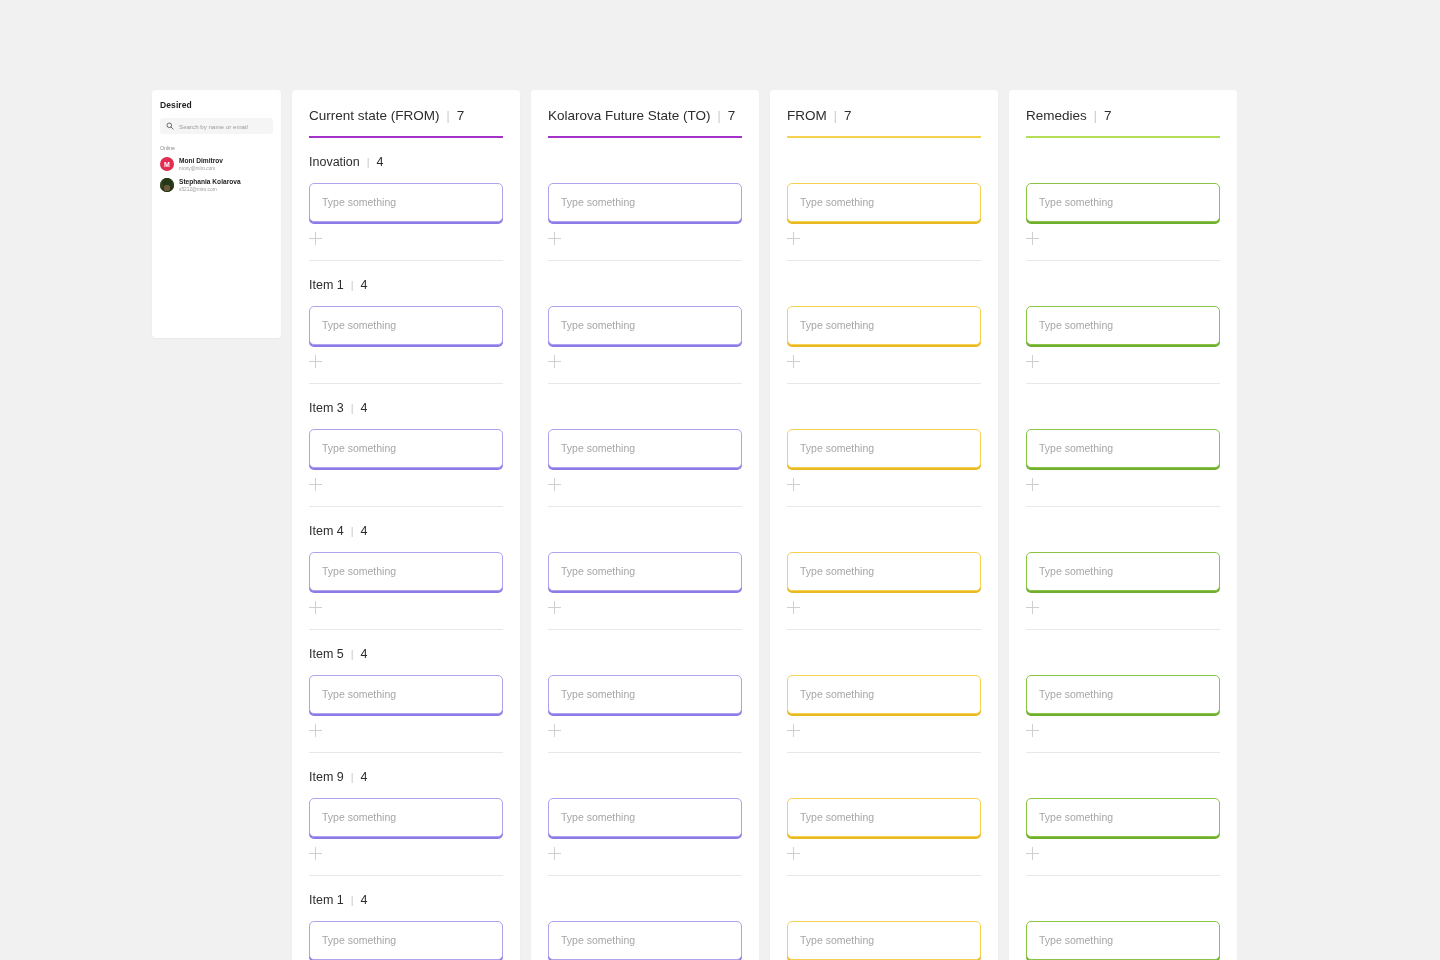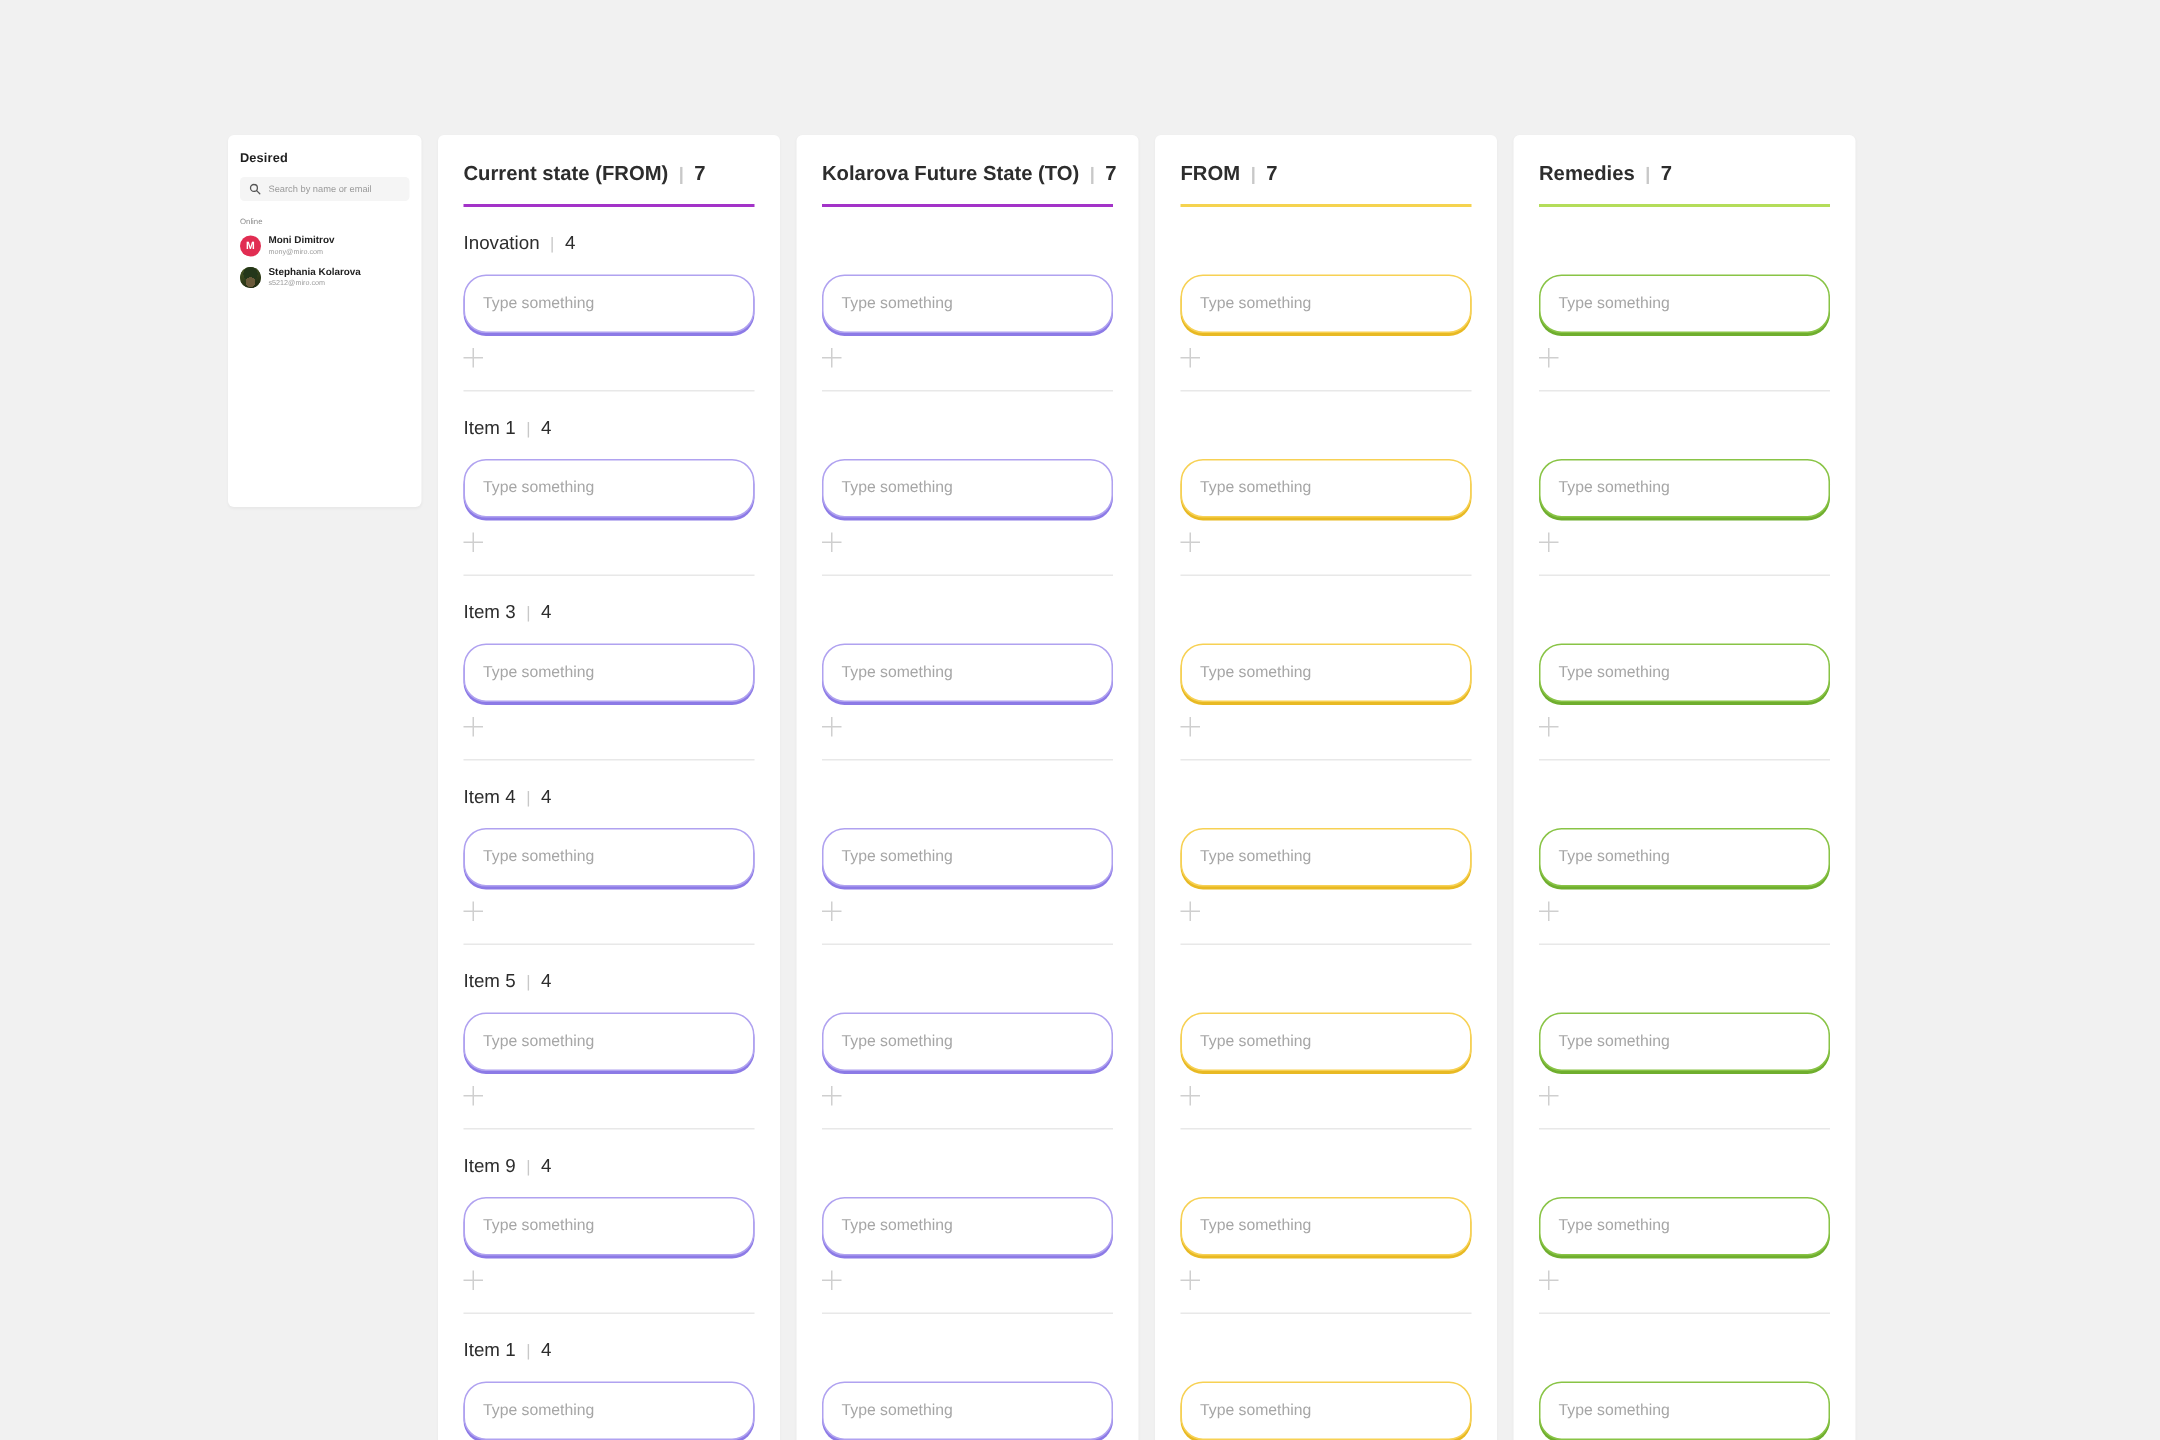--- a/index.html
+++ b/index.html
@@ -133,21 +133,20 @@
     box-shadow: 0 1px 2px rgba(0,0,0,0.04);
   }
 
   .col-header {
     display: flex;
     align-items: flex-end;
     gap: 7px;
     font-size: 13.5px;
     color: #2d2d2d;
     white-space: nowrap;
-    font-weight: bold;
   }
 
   .col-header .divider {
     color: #c8c8c8;
     font-size: 12px;
   }
 
   .col-header .count { color: #2d2d2d; }
 
   .col-underline {
@@ -171,21 +170,21 @@
     white-space: nowrap;
   }
 
   .row-label .divider { color: #c8c8c8; font-size: 11px; }
 
   .row-label.empty { visibility: hidden; }
 
   .note-input {
     margin-top: 12px;
     height: 39px;
-    border-radius: 15px;
+    border-radius: 5px;
     background: #ffffff;
     display: flex;
     align-items: center;
     padding: 0 12px;
     font-size: 10.5px;
     color: #a6a6a6;
   }
 
   .add-btn {
     margin-top: 10px;

